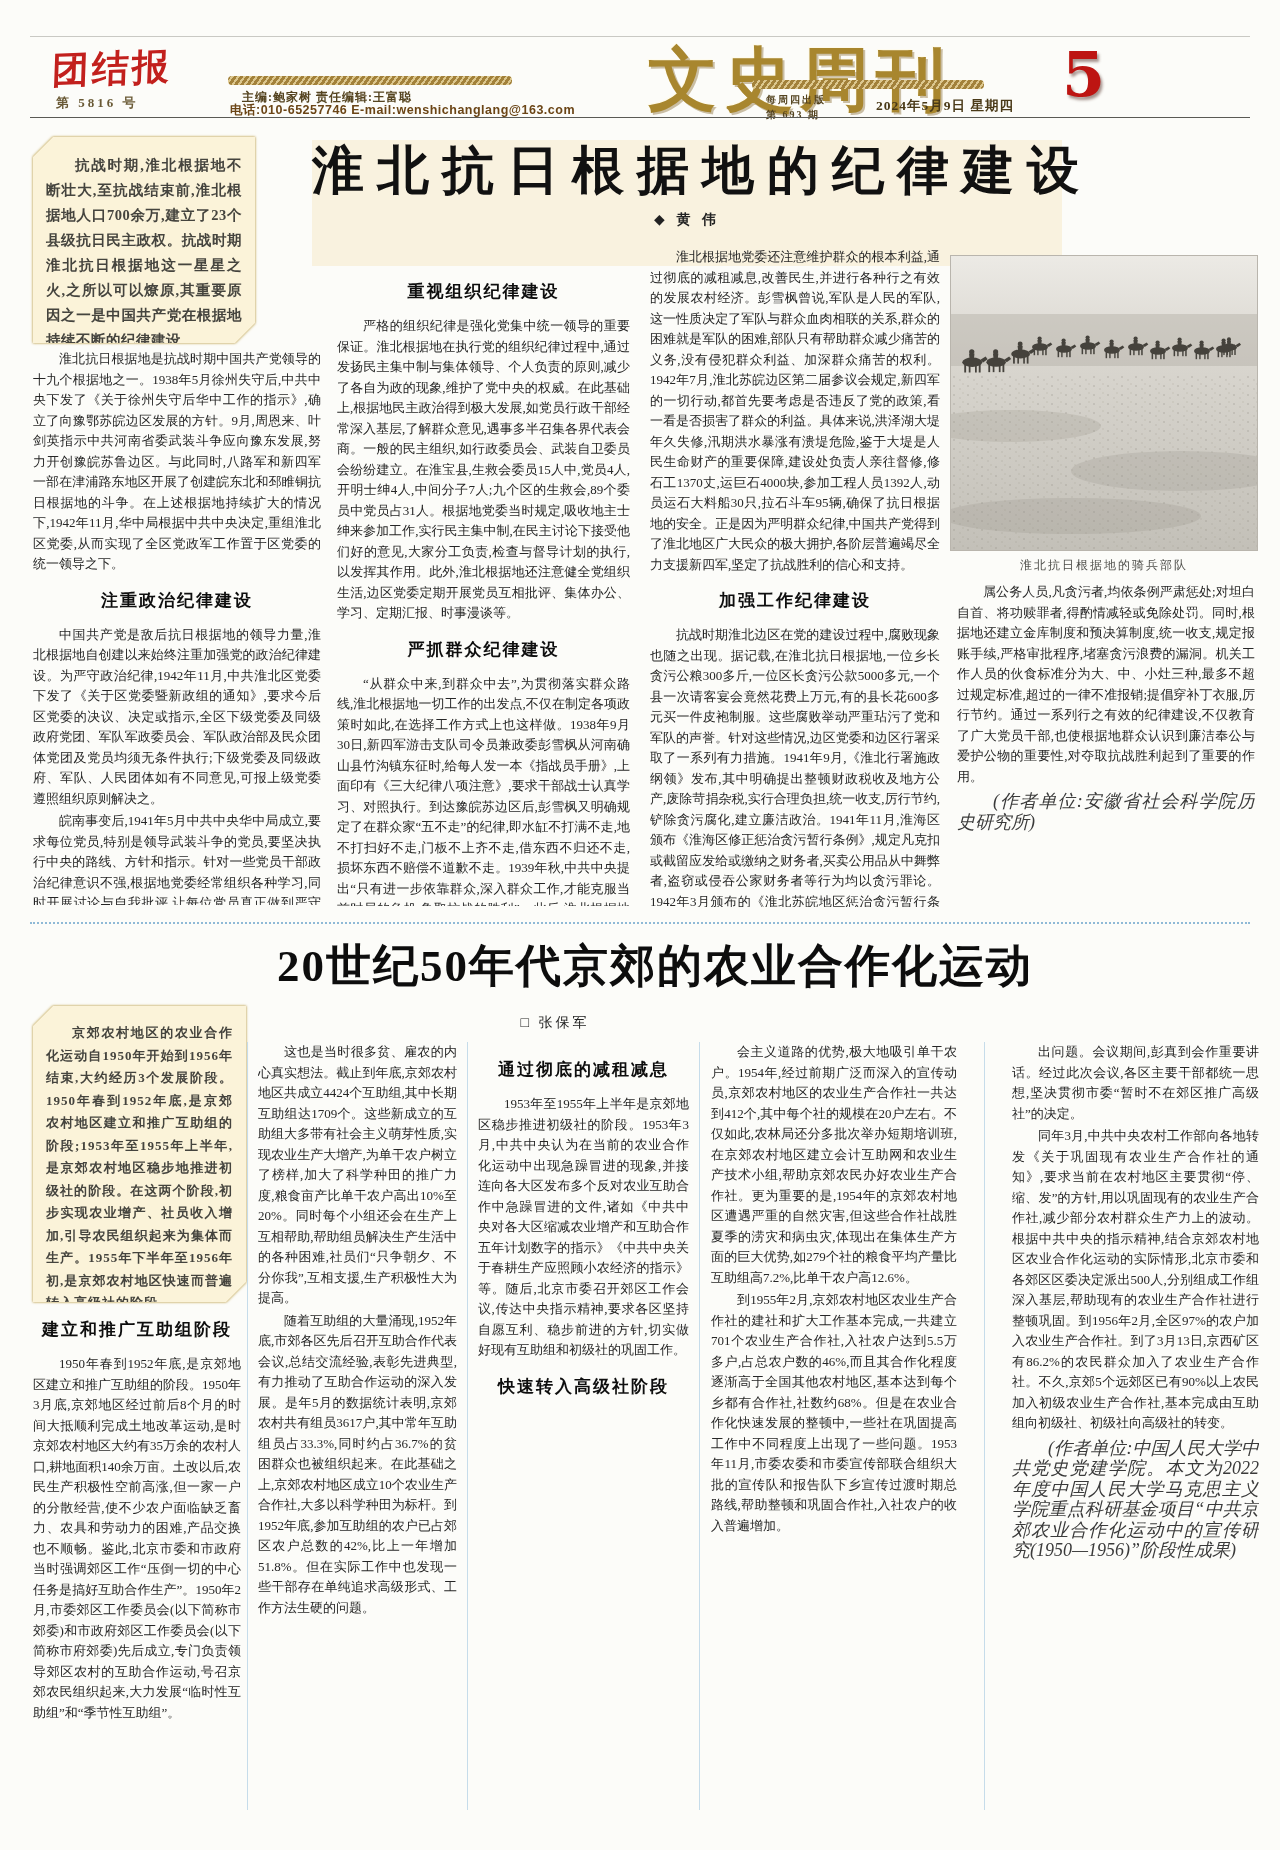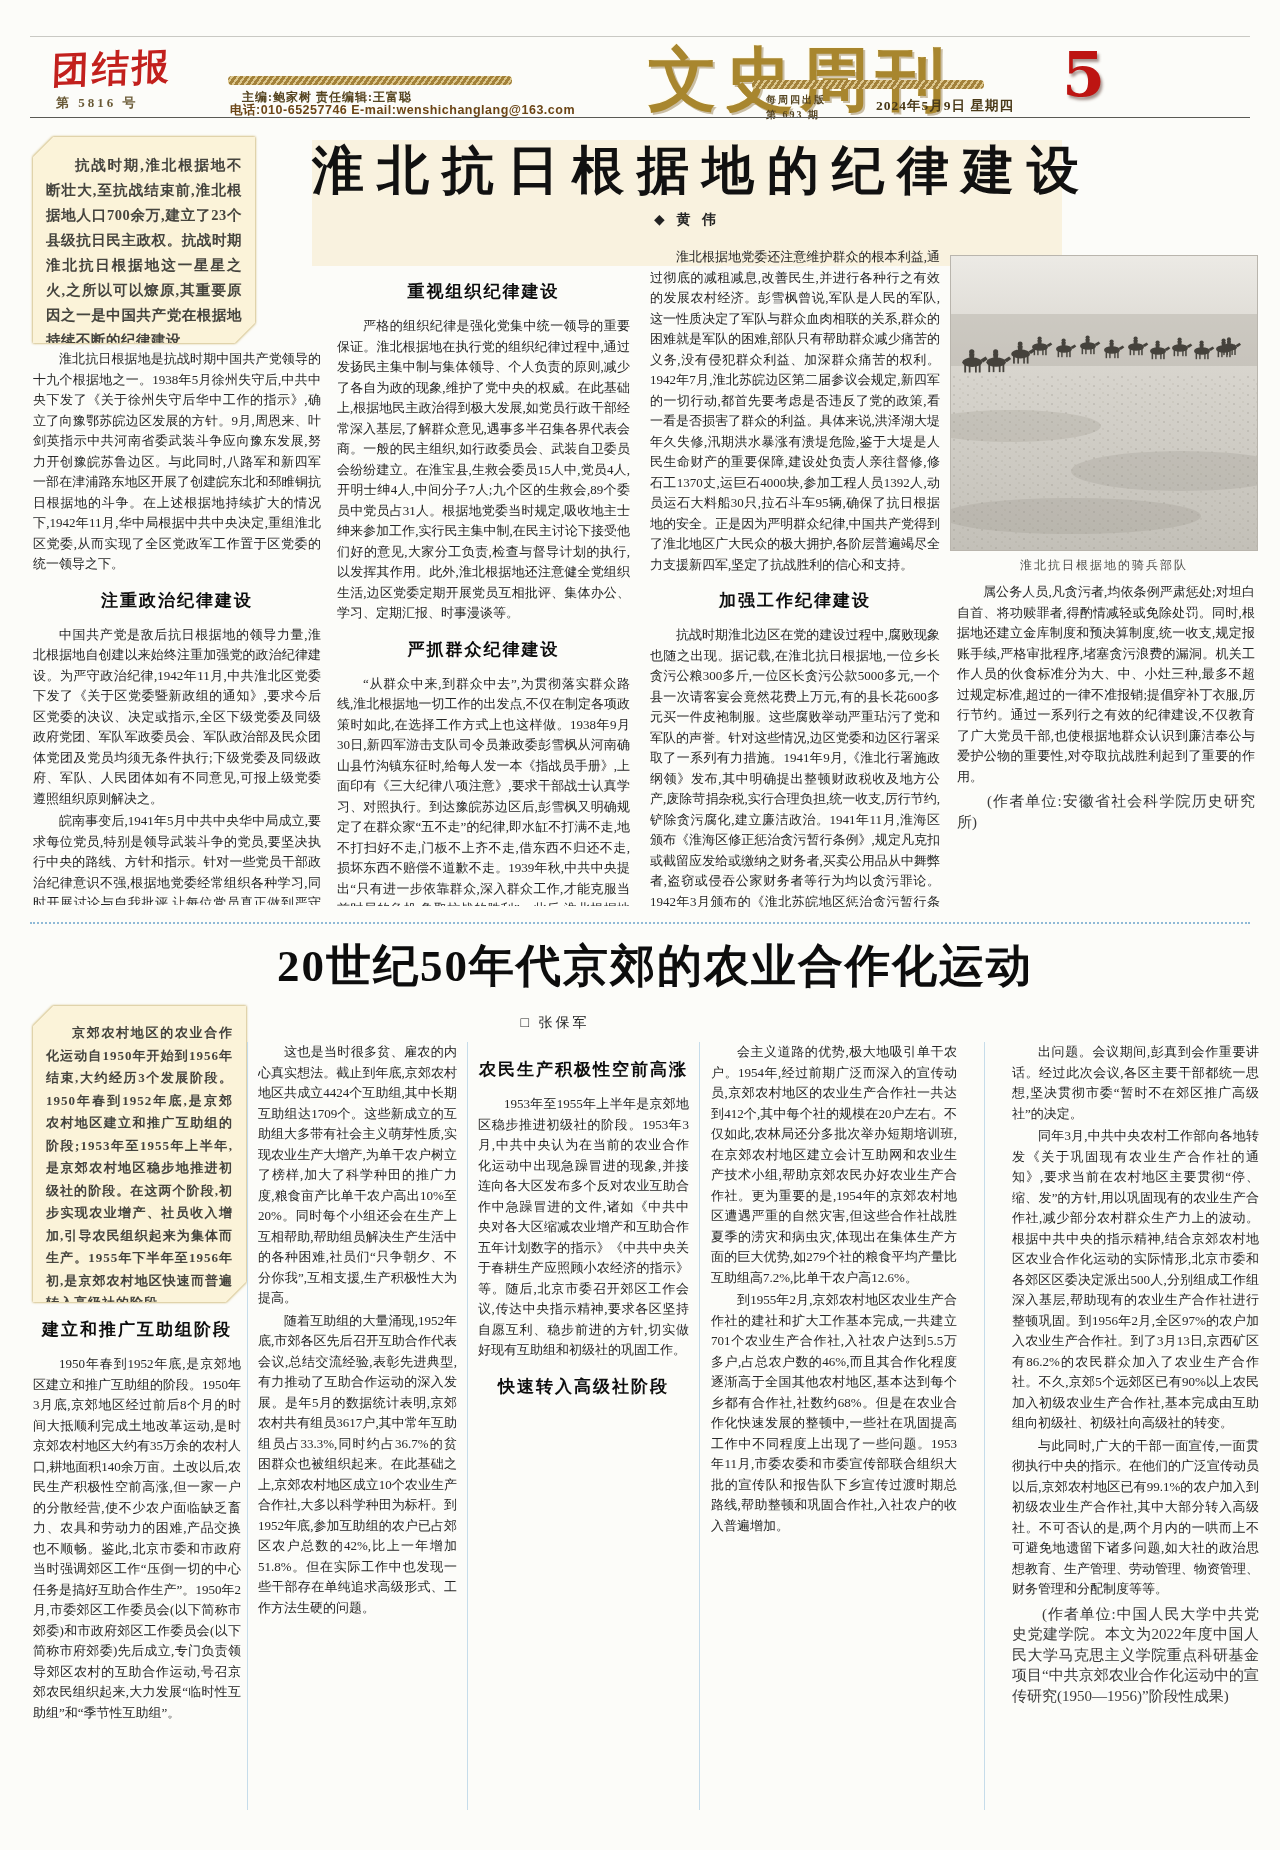--- a/index.html
+++ b/index.html
@@ -60,22 +60,22 @@
   .author-line2{font-size:14px;color:#222;text-align:center;letter-spacing:3px;}
   
   .col{overflow:hidden;box-sizing:border-box;}
   .para{font-size:13px;line-height:20.5px;text-align:justify;text-indent:2em;margin:0 0 2px 0;color:#262626;}
   .col-heading{
     font-family:Liberation Mono, monospace;
     font-size:17px;font-weight:bold;color:#0e0e0e;text-align:center;
     margin:14px 0 13px 0;letter-spacing:2px;
   }
   .col > .col-heading:first-child{margin-top:2px;}
-  .attribution{font-size:15px;line-height:20.5px;text-align:justify;text-indent:2em;
-    color:#3a3a3a;margin-top:4px;}
+  .attribution{font-size:18px;line-height:20.5px;text-align:justify;text-indent:2em;
+    color:#3a3a3a;font-style:italic;margin-top:4px;}
   
   .photo-frame{border:1px solid #b9b5ad;background:#dddad4;}
   .photo-frame svg{display:block;}
   .photo-caption{font-size:12px;color:#4e4e4a;text-align:center;margin-top:6px;letter-spacing:2px;}
   
   .dotted-divider{border-top:2px dotted #8fb9d6;height:0;}
   .vrule{width:1px;background:#c6dcea;}
 </style>
 </head>
 <body>
@@ -202,28 +202,27 @@
 
   <div class="abs col" style="left:33px;top:1316px;width:208px;height:496px;">
       <div class="col-heading">建立和推广互助组阶段</div>
       <div class="para">1950年春到1952年底,是京郊地区建立和推广互助组的阶段。1950年3月底,京郊地区经过前后8个月的时间大抵顺利完成土地改革运动,是时京郊农村地区大约有35万余的农村人口,耕地面积140余万亩。土改以后,农民生产积极性空前高涨,但一家一户的分散经营,使不少农户面临缺乏畜力、农具和劳动力的困难,产品交换也不顺畅。鉴此,北京市委和市政府当时强调郊区工作“压倒一切的中心任务是搞好互助合作生产”。1950年2月,市委郊区工作委员会(以下简称市郊委)和市政府郊区工作委员会(以下简称市府郊委)先后成立,专门负责领导郊区农村的互助合作运动,号召京郊农民组织起来,大力发展“临时性互助组”和“季节性互助组”。</div>
     </div>
   <div class="abs col" style="left:258px;top:1042px;width:199px;height:770px;">
       <div class="para">这也是当时很多贫、雇农的内心真实想法。截止到年底,京郊农村地区共成立4424个互助组,其中长期互助组达1709个。这些新成立的互助组大多带有社会主义萌芽性质,实现农业生产大增产,为单干农户树立了榜样,加大了科学种田的推广力度,粮食亩产比单干农户高出10%至20%。同时每个小组还会在生产上互相帮助,帮助组员解决生产生活中的各种困难,社员们“只争朝夕、不分你我”,互相支援,生产积极性大为提高。</div>
       <div class="para">随着互助组的大量涌现,1952年底,市郊各区先后召开互助合作代表会议,总结交流经验,表彰先进典型,有力推动了互助合作运动的深入发展。是年5月的数据统计表明,京郊农村共有组员3617户,其中常年互助组员占33.3%,同时约占36.7%的贫困群众也被组织起来。在此基础之上,京郊农村地区成立10个农业生产合作社,大多以科学种田为标杆。到1952年底,参加互助组的农户已占郊区农户总数的42%,比上一年增加51.8%。但在实际工作中也发现一些干部存在单纯追求高级形式、工作方法生硬的问题。</div>
     </div>
   <div class="abs col" style="left:478px;top:1056px;width:211px;height:756px;">
-      <div class="col-heading">农民生产积极性空前高涨</div>
+      <div class="col-heading">通过彻底的减租减息</div>
       <div class="para">1953年至1955年上半年是京郊地区稳步推进初级社的阶段。1953年3月,中共中央认为在当前的农业合作化运动中出现急躁冒进的现象,并接连向各大区发布多个反对农业互助合作中急躁冒进的文件,诸如《中共中央对各大区缩减农业增产和互助合作五年计划数字的指示》《中共中央关于春耕生产应照顾小农经济的指示》等。随后,北京市委召开郊区工作会议,传达中央指示精神,要求各区坚持自愿互利、稳步前进的方针,切实做好现有互助组和初级社的巩固工作。</div>
       <div class="col-heading">快速转入高级社阶段</div>
     </div>
   <div class="abs col" style="left:711px;top:1042px;width:246px;height:770px;">
       <div class="para">会主义道路的优势,极大地吸引单干农户。1954年,经过前期广泛而深入的宣传动员,京郊农村地区的农业生产合作社一共达到412个,其中每个社的规模在20户左右。不仅如此,农林局还分多批次举办短期培训班,在京郊农村地区建立会计互助网和农业生产技术小组,帮助京郊农民办好农业生产合作社。更为重要的是,1954年的京郊农村地区遭遇严重的自然灾害,但这些合作社战胜夏季的涝灾和病虫灾,体现出在集体生产方面的巨大优势,如279个社的粮食平均产量比互助组高7.2%,比单干农户高12.6%。</div>
       <div class="para">到1955年2月,京郊农村地区农业生产合作社的建社和扩大工作基本完成,一共建立701个农业生产合作社,入社农户达到5.5万多户,占总农户数的46%,而且其合作化程度逐渐高于全国其他农村地区,基本达到每个乡都有合作社,社数约68%。但是在农业合作化快速发展的整顿中,一些社在巩固提高工作中不同程度上出现了一些问题。1953年11月,市委农委和市委宣传部联合组织大批的宣传队和报告队下乡宣传过渡时期总路线,帮助整顿和巩固合作社,入社农户的收入普遍增加。</div>
     </div>
   <div class="abs col" style="left:1012px;top:1042px;width:247px;height:770px;">
       <div class="para">出问题。会议期间,彭真到会作重要讲话。经过此次会议,各区主要干部都统一思想,坚决贯彻市委“暂时不在郊区推广高级社”的决定。</div>
       <div class="para">同年3月,中共中央农村工作部向各地转发《关于巩固现有农业生产合作社的通知》,要求当前在农村地区主要贯彻“停、缩、发”的方针,用以巩固现有的农业生产合作社,减少部分农村群众生产力上的波动。根据中共中央的指示精神,结合京郊农村地区农业合作化运动的实际情形,北京市委和各郊区区委决定派出500人,分别组成工作组深入基层,帮助现有的农业生产合作社进行整顿巩固。到1956年2月,全区97%的农户加入农业生产合作社。到了3月13日,京西矿区有86.2%的农民群众加入了农业生产合作社。不久,京郊5个远郊区已有90%以上农民加入初级农业生产合作社,基本完成由互助组向初级社、初级社向高级社的转变。</div>
-      <div class="para">与此同时,广大的干部一面宣传,一面贯彻执行中央的指示。在他们的广泛宣传动员以后,京郊农村地区已有99.1%的农户加入到初级农业生产合作社,其中大部分转入高级社。不可否认的是,两个月内的一哄而上不可避免地遗留下诸多问题,如大社的政治思想教育、生产管理、劳动管理、物资管理、财务管理和分配制度等等。</div>
       <div class="attribution">(作者单位:中国人民大学中共党史党建学院。本文为2022年度中国人民大学马克思主义学院重点科研基金项目“中共京郊农业合作化运动中的宣传研究(1950—1956)”阶段性成果)</div>
     </div>
 
 </div>
 
 </body></html>

